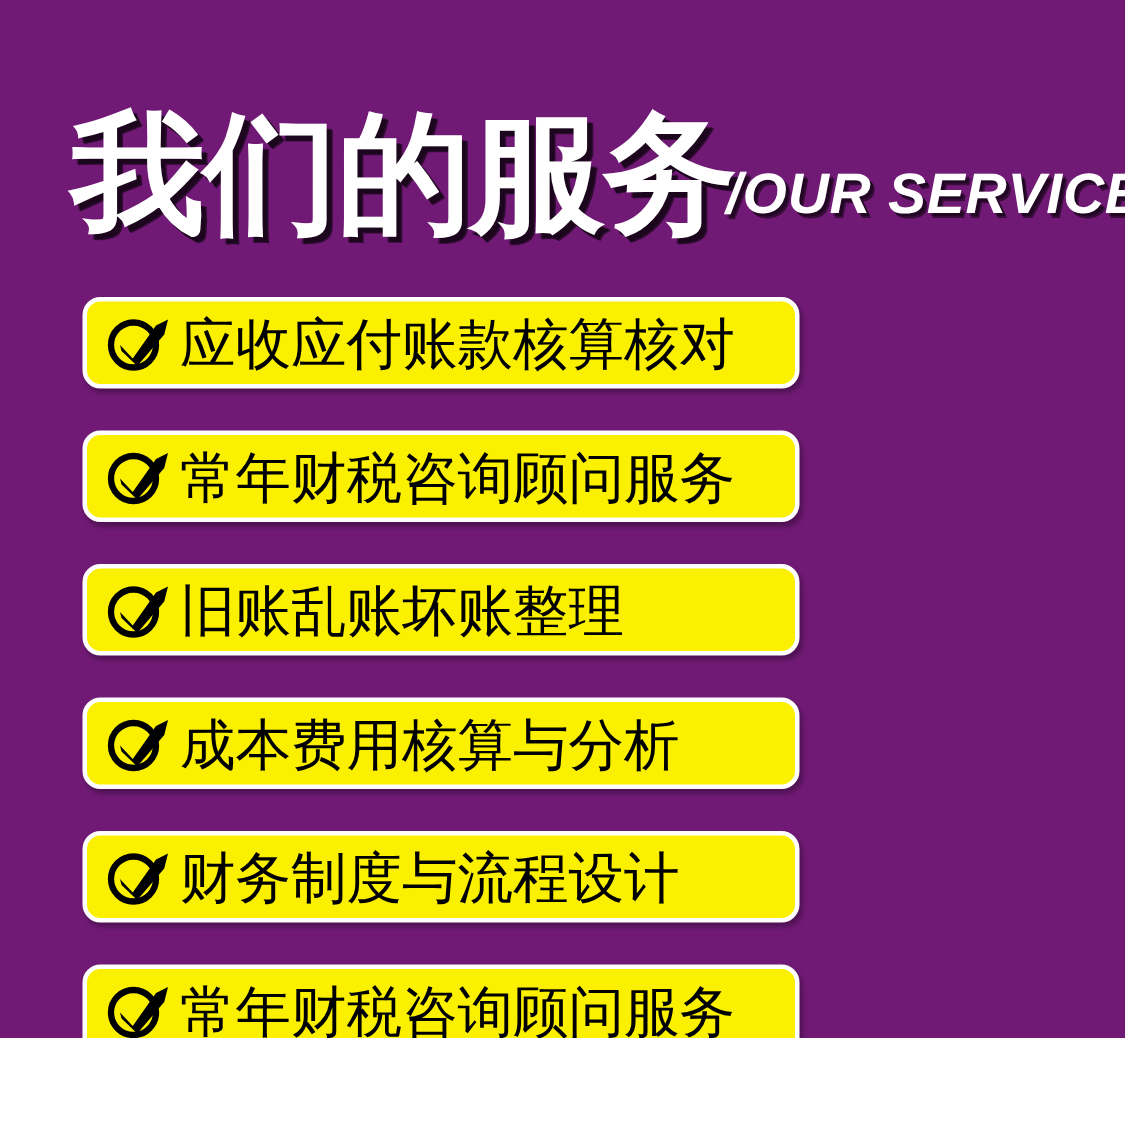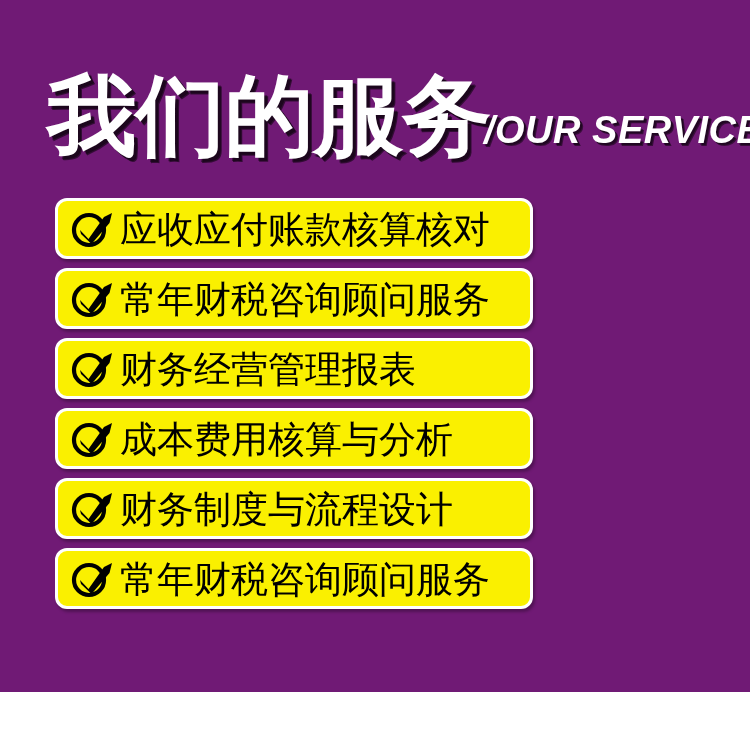--- a/index.html
+++ b/index.html
@@ -62,21 +62,21 @@
     position: absolute;
     left: 55px;
     top: 198px;
     width: 478px;
   }
   .pill {
     position: relative;
     box-sizing: border-box;
     width: 478px;
     height: 61px;
-    margin-bottom: 9px;
+    margin-bottom: 28px;
     background: #FAF000;
     border: 3px solid #FFFFFF;
     border-radius: 12px;
     display: flex;
     align-items: center;
     padding-left: 12px;
     box-shadow: 2px 3px 3px rgba(0,0,0,0.28);
   }
   .pill:last-child {
     margin-bottom: 4px;
@@ -128,21 +128,21 @@
         <path d="M10 21 L18.5 30 L34 8 L42 4 L39.5 14 L21.5 35 L11 25 Z" fill="#000000"></path>
       </svg>
       <span class="pill-label">常年财税咨询顾问服务</span>
     </div>
 
     <div class="pill">
       <svg class="check-icon" viewBox="0 0 44 40">
         <circle cx="19" cy="21" r="15" fill="none" stroke="#000000" stroke-width="4.2"></circle>
         <path d="M10 21 L18.5 30 L34 8 L42 4 L39.5 14 L21.5 35 L11 25 Z" fill="#000000"></path>
       </svg>
-      <span class="pill-label">财务经营管理报表</span>
+      <span class="pill-label">旧账乱账坏账整理</span>
     </div>
 
     <div class="pill">
       <svg class="check-icon" viewBox="0 0 44 40">
         <circle cx="19" cy="21" r="15" fill="none" stroke="#000000" stroke-width="4.2"></circle>
         <path d="M10 21 L18.5 30 L34 8 L42 4 L39.5 14 L21.5 35 L11 25 Z" fill="#000000"></path>
       </svg>
       <span class="pill-label">成本费用核算与分析</span>
     </div>
 

